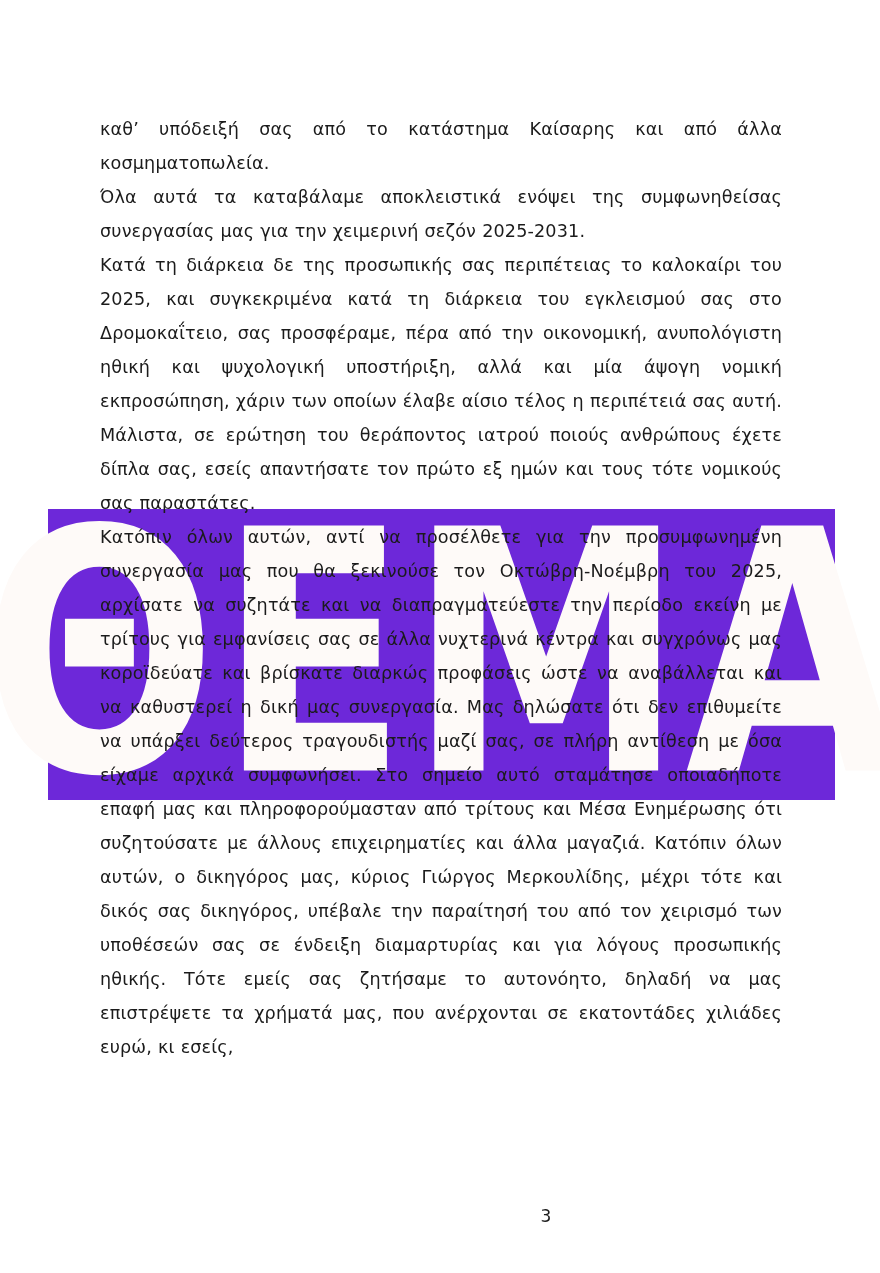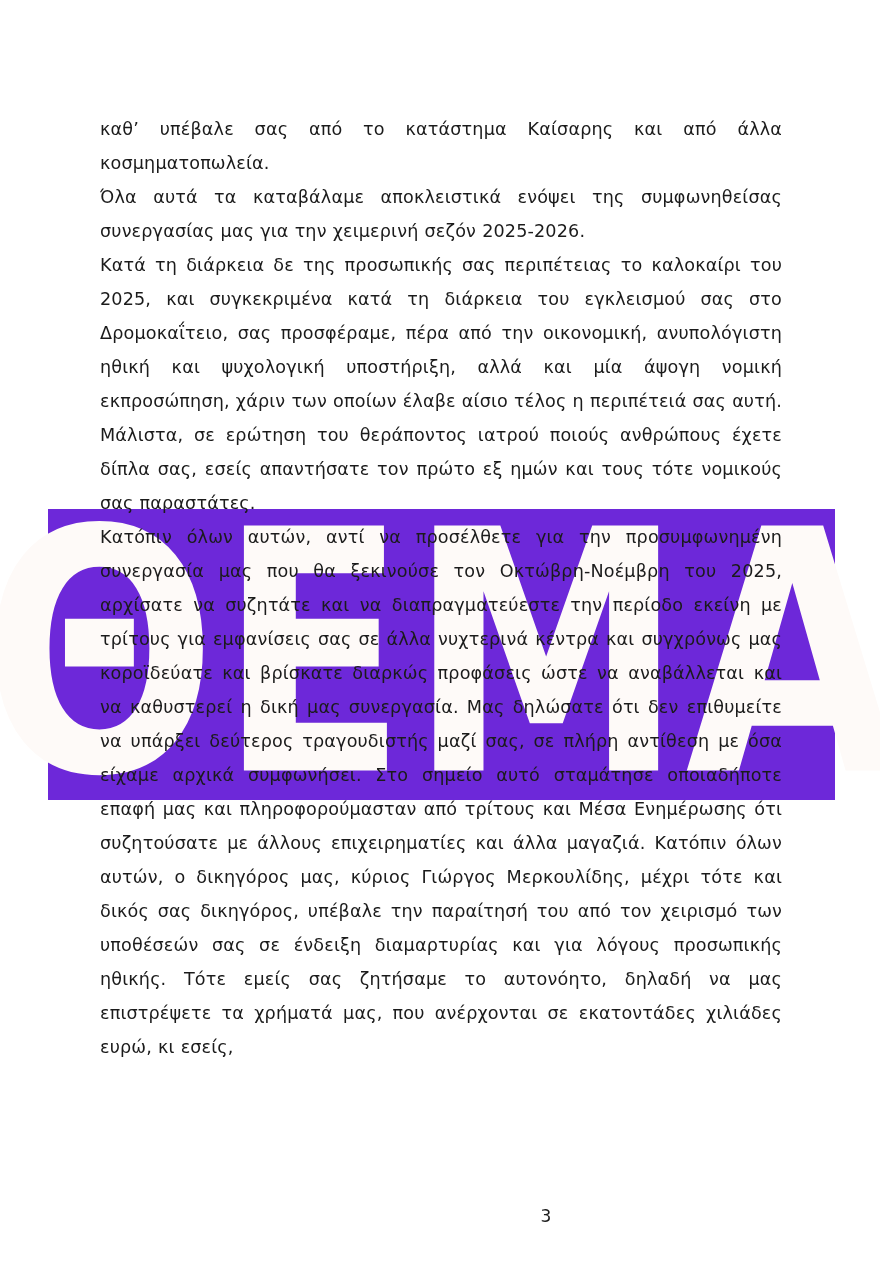--- a/index.html
+++ b/index.html
@@ -93,21 +93,21 @@
 </head>
 <body>
 
 <div id="page">
 
   <div id="watermark-band">
     <div id="watermark-text">ΘΕΜΑ</div>
   </div>
 
   <div id="doc-body">
-    <p class="para">καθ’ υπέβαλε σας από το κατάστημα Καίσαρης και από άλλα κοσμηματοπωλεία.</p>
-    <p class="para">Όλα αυτά τα καταβάλαμε αποκλειστικά ενόψει της συμφωνηθείσας συνεργασίας μας για την χειμερινή σεζόν 2025-2026.</p>
+    <p class="para">καθ’ υπόδειξή σας από το κατάστημα Καίσαρης και από άλλα κοσμηματοπωλεία.</p>
+    <p class="para">Όλα αυτά τα καταβάλαμε αποκλειστικά ενόψει της συμφωνηθείσας συνεργασίας μας για την χειμερινή σεζόν 2025-2031.</p>
     <p class="para">Κατά τη διάρκεια δε της προσωπικής σας περιπέτειας το καλοκαίρι του 2025, και συγκεκριμένα κατά τη διάρκεια του εγκλεισμού σας στο Δρομοκαΐτειο, σας προσφέραμε, πέρα από την οικονομική, ανυπολόγιστη ηθική και ψυχολογική υποστήριξη, αλλά και μία άψογη νομική εκπροσώπηση, χάριν των οποίων έλαβε αίσιο τέλος η περιπέτειά σας αυτή. Μάλιστα, σε ερώτηση του θεράποντος ιατρού ποιούς ανθρώπους έχετε δίπλα σας, εσείς απαντήσατε τον πρώτο εξ ημών και τους τότε νομικούς σας παραστάτες.</p>
     <p class="para">Κατόπιν όλων αυτών, αντί να προσέλθετε για την προσυμφωνημένη συνεργασία μας που θα ξεκινούσε τον Οκτώβρη-Νοέμβρη του 2025, αρχίσατε να συζητάτε και να διαπραγματεύεστε την περίοδο εκείνη με τρίτους για εμφανίσεις σας σε άλλα νυχτερινά κέντρα και συγχρόνως μας κοροϊδεύατε και βρίσκατε διαρκώς προφάσεις ώστε να αναβάλλεται και να καθυστερεί η δική μας συνεργασία. Μας δηλώσατε ότι δεν επιθυμείτε να υπάρξει δεύτερος τραγουδιστής μαζί σας, σε πλήρη αντίθεση με όσα είχαμε αρχικά συμφωνήσει. Στο σημείο αυτό σταμάτησε οποιαδήποτε επαφή μας και πληροφορούμασταν από τρίτους και Μέσα Ενημέρωσης ότι συζητούσατε με άλλους επιχειρηματίες και άλλα μαγαζιά. Κατόπιν όλων αυτών, ο δικηγόρος μας, κύριος Γιώργος Μερκουλίδης, μέχρι τότε και δικός σας δικηγόρος, υπέβαλε την παραίτησή του από τον χειρισμό των υποθέσεών σας σε ένδειξη διαμαρτυρίας και για λόγους προσωπικής ηθικής. Τότε εμείς σας ζητήσαμε το αυτονόητο, δηλαδή να μας επιστρέψετε τα χρήματά μας, που ανέρχονται σε εκατοντάδες χιλιάδες ευρώ, κι εσείς,</p>
   </div>
 
   <div id="page-number">3</div>
 
 </div>
 
 </body></html>

